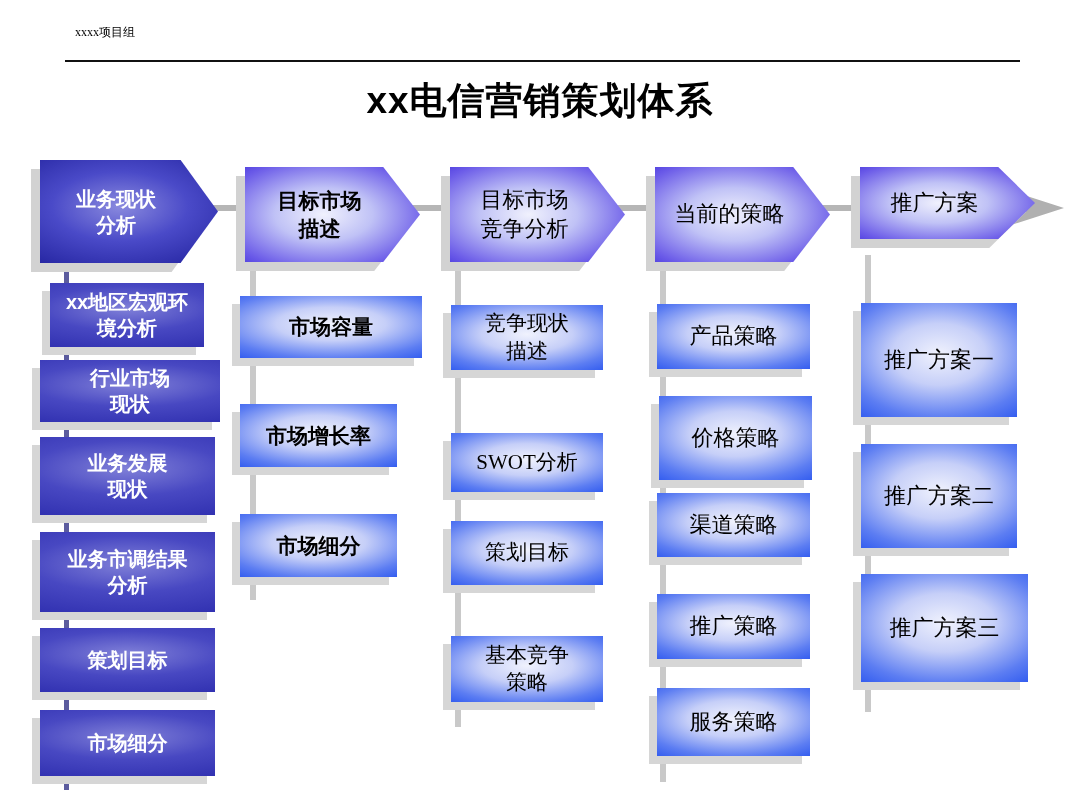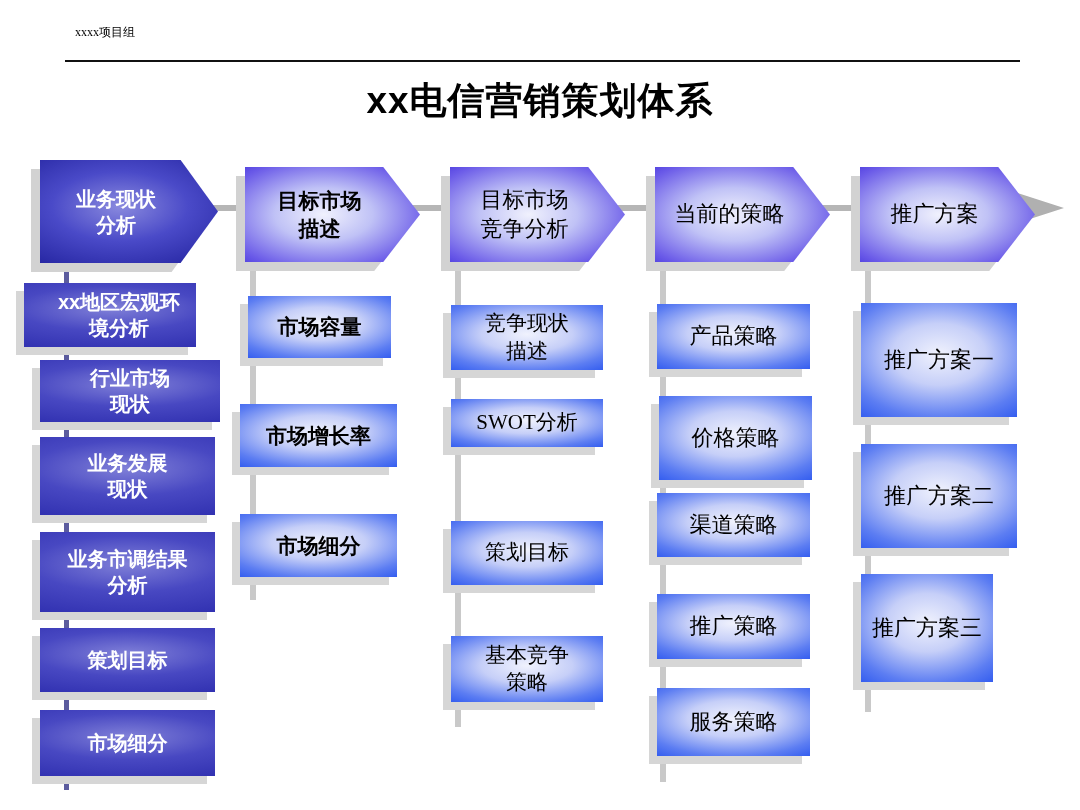--- a/index.html
+++ b/index.html
@@ -99,28 +99,28 @@
       <span class="lbl t-serif-lg">目标市场
 竞争分析</span>
     </div>
   </div>
   <div class="stage" style="left:655px;top:167px;width:175px;height:95px;">
     <div class="stage-shadow"></div>
     <div class="stage-shape light">
       <span class="lbl t-serif-lg">当前的策略</span>
     </div>
   </div>
-  <div class="stage" style="left:860px;top:167px;width:175px;height:95px;">
+  <div class="stage" style="left:860px;top:167px;width:175px;height:72px;">
     <div class="stage-shadow"></div>
     <div class="stage-shape light">
       <span class="lbl t-serif-lg">推广方案</span>
     </div>
   </div>
 
-  <div class="box purple" style="left:24px;top:283px;width:154px;height:64px;padding-left:18px;">
+  <div class="box purple" style="left:50px;top:283px;width:154px;height:64px;">
     <span class="lbl t-white-bold">xx地区宏观环
 境分析</span>
   </div>
   <div class="box purple" style="left:40px;top:360px;width:180px;height:62px;">
     <span class="lbl t-white-bold">行业市场
 现状</span>
   </div>
   <div class="box purple" style="left:40px;top:437px;width:175px;height:78px;">
     <span class="lbl t-white-bold">业务发展
 现状</span>
@@ -129,35 +129,35 @@
     <span class="lbl t-white-bold">业务市调结果
 分析</span>
   </div>
   <div class="box purple" style="left:40px;top:628px;width:175px;height:64px;">
     <span class="lbl t-white-bold">策划目标</span>
   </div>
   <div class="box purple" style="left:40px;top:710px;width:175px;height:66px;">
     <span class="lbl t-white-bold">市场细分</span>
   </div>
 
-  <div class="box blue" style="left:248px;top:296px;width:143px;height:62px;">
+  <div class="box blue" style="left:240px;top:296px;width:182px;height:62px;">
     <span class="lbl t-black-bold">市场容量</span>
   </div>
   <div class="box blue" style="left:240px;top:404px;width:157px;height:63px;">
     <span class="lbl t-black-bold">市场增长率</span>
   </div>
   <div class="box blue" style="left:240px;top:514px;width:157px;height:63px;">
     <span class="lbl t-black-bold">市场细分</span>
   </div>
 
   <div class="box blue" style="left:451px;top:305px;width:152px;height:65px;">
     <span class="lbl t-serif">竞争现状
 描述</span>
   </div>
-  <div class="box blue" style="left:451px;top:399px;width:152px;height:48px;">
+  <div class="box blue" style="left:451px;top:433px;width:152px;height:59px;">
     <span class="lbl t-serif">SWOT分析</span>
   </div>
   <div class="box blue" style="left:451px;top:521px;width:152px;height:64px;">
     <span class="lbl t-serif">策划目标</span>
   </div>
   <div class="box blue" style="left:451px;top:636px;width:152px;height:66px;">
     <span class="lbl t-serif">基本竞争
 策略</span>
   </div>
 
@@ -176,17 +176,17 @@
   <div class="box blue" style="left:861px;top:303px;width:156px;height:114px;">
     <span class="lbl t-serif-lg">推广方案一</span>
   </div>
 
   <div class="box blue" style="left:657px;top:688px;width:153px;height:68px;">
     <span class="lbl t-serif-lg">服务策略</span>
   </div>
   <div class="box blue" style="left:861px;top:444px;width:156px;height:104px;">
     <span class="lbl t-serif-lg">推广方案二</span>
   </div>
-  <div class="box blue" style="left:861px;top:574px;width:132px;height:108px;">
+  <div class="box blue" style="left:861px;top:574px;width:167px;height:108px;">
     <span class="lbl t-serif-lg">推广方案三</span>
   </div>
 
 </div>
 
 </body></html>

